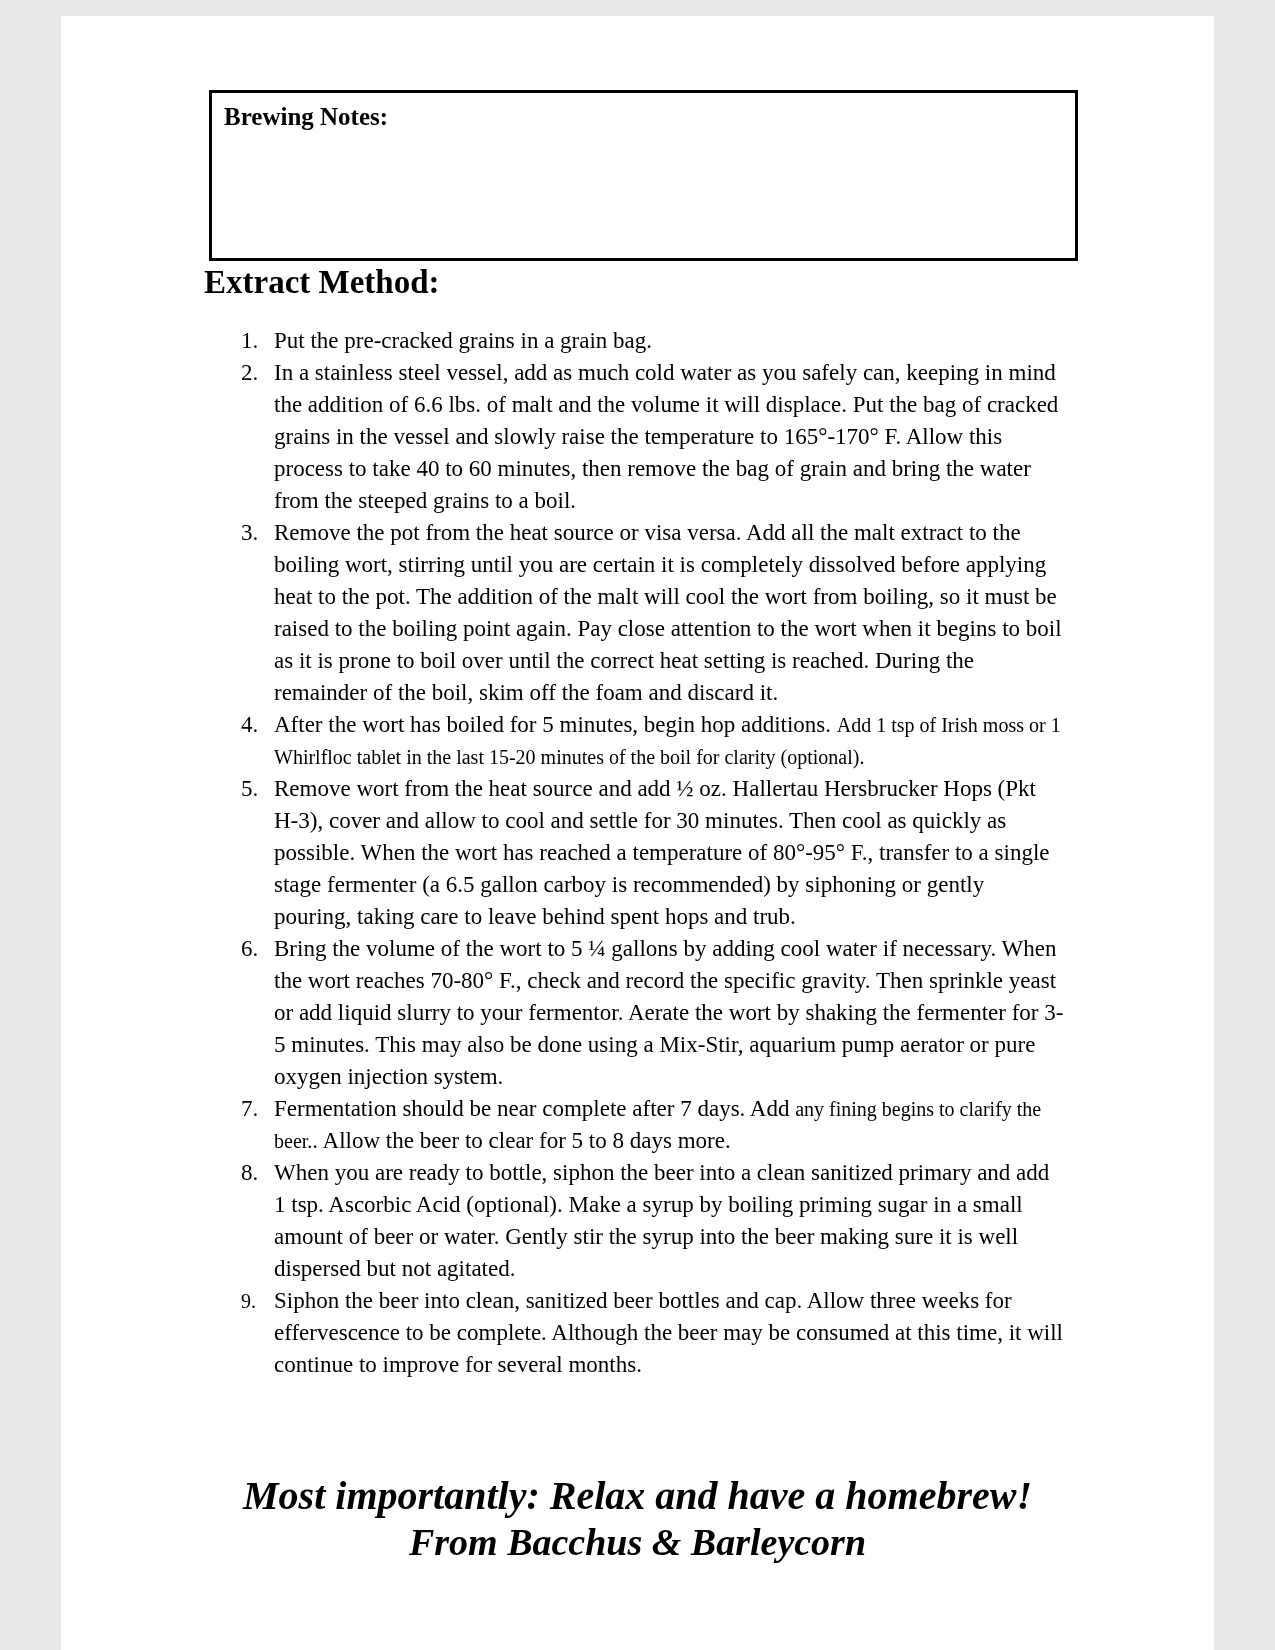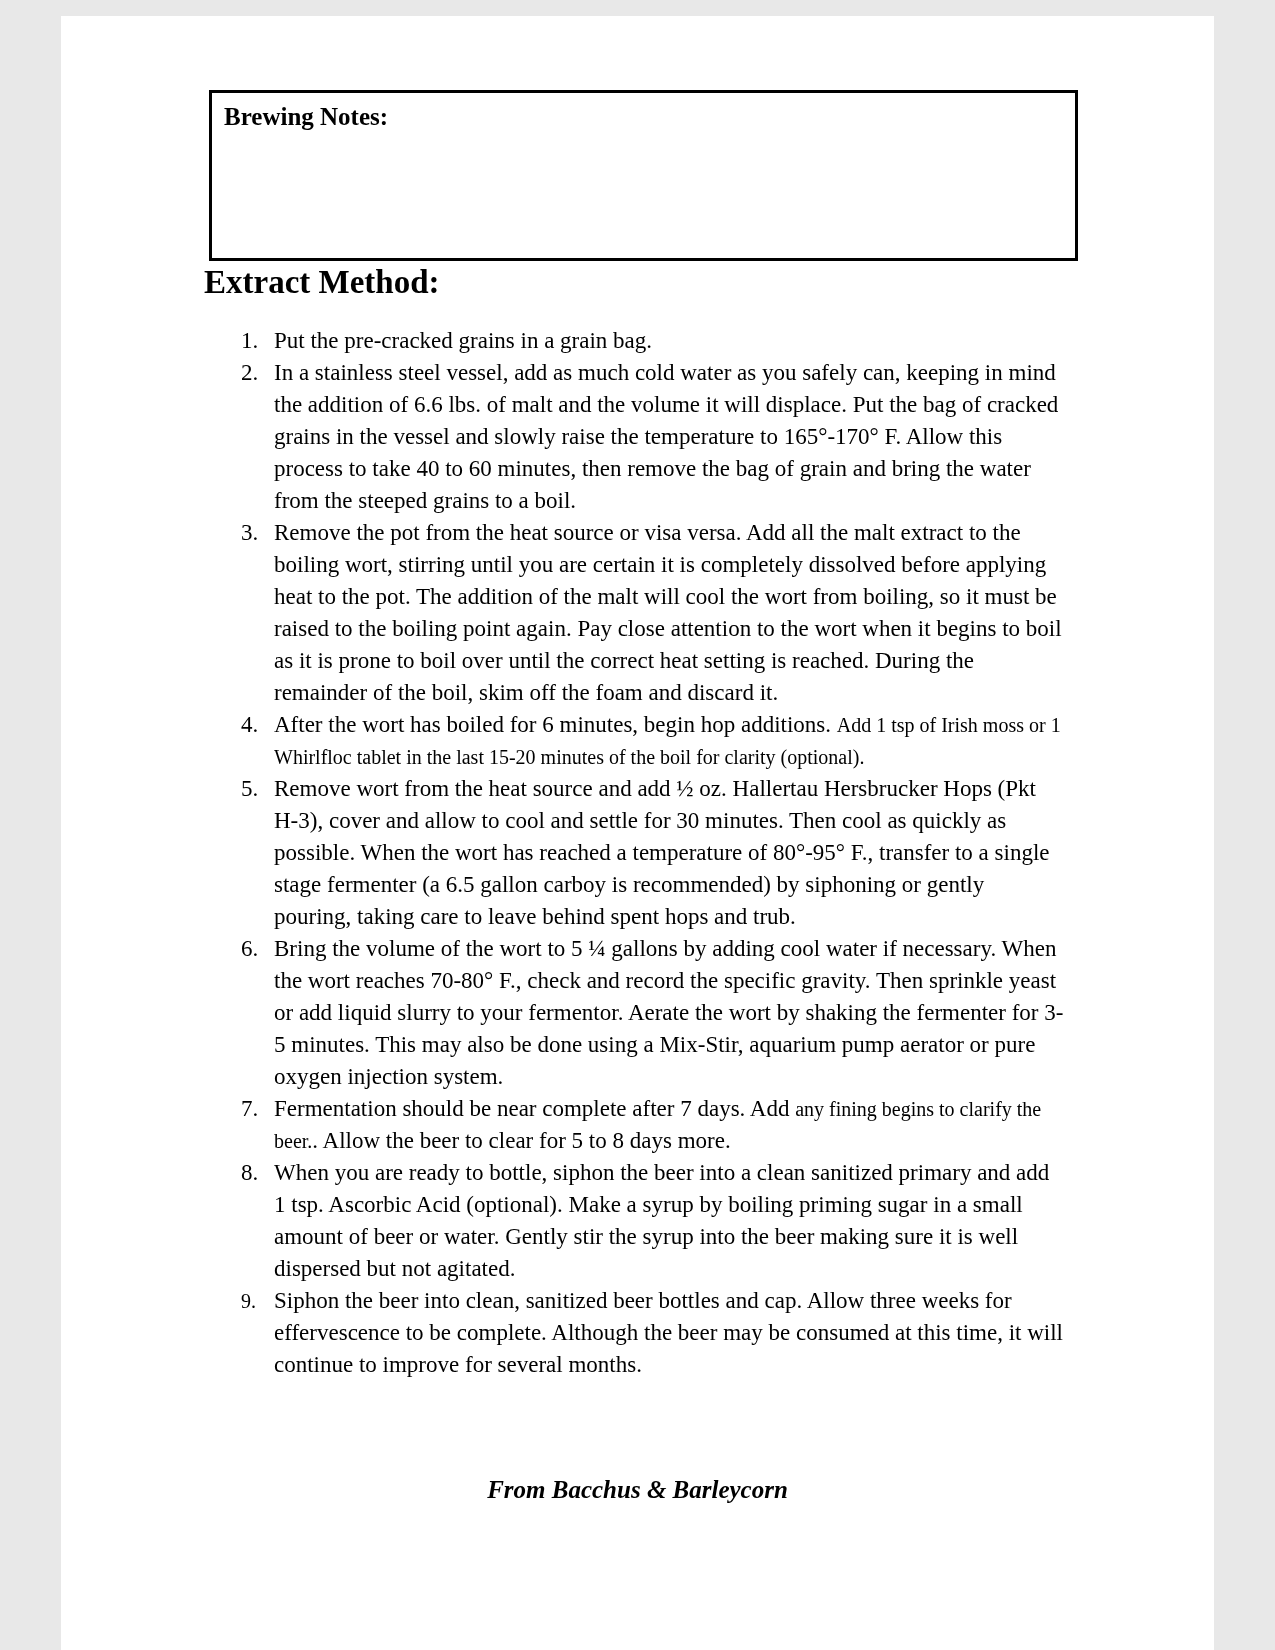--- a/index.html
+++ b/index.html
@@ -28,21 +28,21 @@
     font-size:23px; line-height:32px;
   }
   .step { display:flex; }
   .step-num { flex:0 0 33px; width:33px; }
   .step-num.small-num { font-size:20px; }
   .step-body { flex:1; }
   .run.small { font-size:20px; }
 
   .footer { margin-top:92px; text-align:center; }
   .tagline { font-size:40px; line-height:46px; font-weight:bold; font-style:italic; }
-  .attribution { font-size:25px; line-height:34px; font-weight:bold; font-style:italic; margin-top:6px; }
+  .attribution { font-size:38px; line-height:34px; font-weight:bold; font-style:italic; margin-top:6px; }
 </style>
 </head>
 <body>
 
 <div class="page">
   <div class="content">
 
     <div class="notes-box">
       <div class="notes-label">Brewing Notes:</div>
     </div>
@@ -57,21 +57,21 @@
         <div class="step">
           <span class="step-num">2.</span>
           <span class="step-body"><span class="run">In a stainless steel vessel, add as much cold water as you safely can, keeping in mind the addition of 6.6 lbs. of malt and the volume it will displace. Put the bag of cracked grains in the vessel and slowly raise the temperature to 165°-170° F. Allow this process to take 40 to 60 minutes, then remove the bag of grain and bring the water from the steeped grains to a boil.</span></span>
         </div>
         <div class="step">
           <span class="step-num">3.</span>
           <span class="step-body"><span class="run">Remove the pot from the heat source or visa versa. Add all the malt extract to the boiling wort, stirring until you are certain it is completely dissolved before applying heat to the pot. The addition of the malt will cool the wort from boiling, so it must be raised to the boiling point again. Pay close attention to the wort when it begins to boil as it is prone to boil over until the correct heat setting is reached. During the remainder of the boil, skim off the foam and discard it.</span></span>
         </div>
         <div class="step">
           <span class="step-num">4.</span>
-          <span class="step-body"><span class="run">After the wort has boiled for 6 minutes, begin hop additions. </span><span class="run small">Add 1 tsp of Irish moss or 1 Whirlfloc tablet in the last 15-20 minutes of the boil for clarity (optional).</span></span>
+          <span class="step-body"><span class="run">After the wort has boiled for 5 minutes, begin hop additions. </span><span class="run small">Add 1 tsp of Irish moss or 1 Whirlfloc tablet in the last 15-20 minutes of the boil for clarity (optional).</span></span>
         </div>
         <div class="step">
           <span class="step-num">5.</span>
           <span class="step-body"><span class="run">Remove wort from the heat source and add ½ oz. Hallertau Hersbrucker Hops (Pkt H-3), cover and allow to cool and settle for 30 minutes. Then cool as quickly as possible. When the wort has reached a temperature of 80°-95° F., transfer to a single stage fermenter (a 6.5 gallon carboy is recommended) by siphoning or gently pouring, taking care to leave behind spent hops and trub.</span></span>
         </div>
         <div class="step">
           <span class="step-num">6.</span>
           <span class="step-body"><span class="run">Bring the volume of the wort to 5 ¼  gallons by adding cool water if necessary. When the wort reaches 70-80° F., check and record the specific gravity. Then sprinkle yeast or add liquid slurry to your fermentor. Aerate the wort by shaking the fermenter for 3-5 minutes. This may also be done using a Mix-Stir, aquarium pump aerator or pure oxygen injection system.</span></span>
         </div>
         <div class="step">
@@ -82,17 +82,18 @@
           <span class="step-num">8.</span>
           <span class="step-body"><span class="run">When you are ready to bottle, siphon the beer into a clean sanitized primary and add 1 tsp. Ascorbic Acid (optional). Make a syrup by boiling priming sugar in a small amount of beer or water. Gently stir the syrup into the beer making sure it is well dispersed but not agitated.</span></span>
         </div>
         <div class="step">
           <span class="step-num small-num">9.</span>
           <span class="step-body"><span class="run">Siphon the beer into clean, sanitized beer bottles and cap. Allow three weeks for effervescence to be complete. Although the beer may be consumed at this time, it will continue to improve for several months.</span></span>
         </div>
       </div>
 
     <div class="footer">
+      <div class="tagline">Most importantly: Relax and have a homebrew!</div>
       <div class="attribution">From Bacchus &amp; Barleycorn</div>
     </div>
 
   </div>
 </div>
 
 </body></html>

